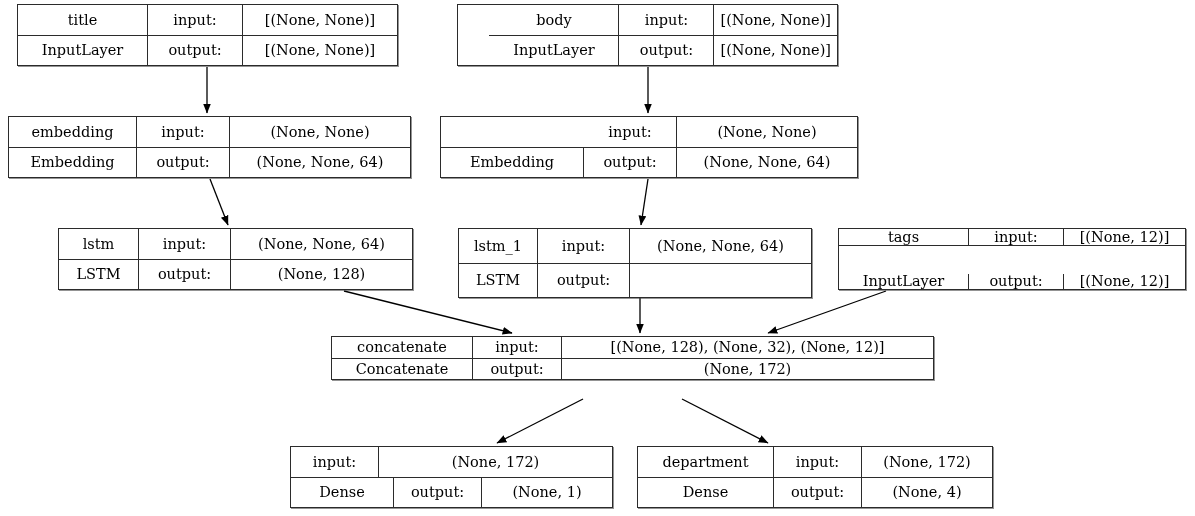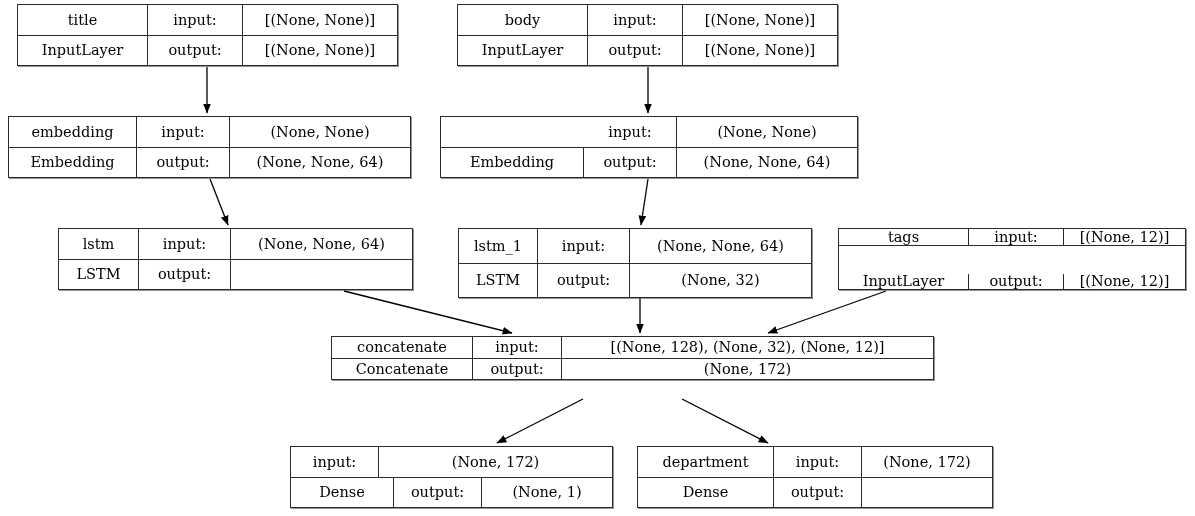--- a/index.html
+++ b/index.html
@@ -84,21 +84,21 @@
           <div class="cell name" style="width: 130px;">title</div>
           <div class="cell label" style="width: 95px;">input:</div>
           <div class="cell shape">[(None, None)]</div>
         </div>
         <div class="node-row">
           <div class="cell name" style="width: 130px;">InputLayer</div>
           <div class="cell label" style="width: 95px;">output:</div>
           <div class="cell shape">[(None, None)]</div>
         </div>
       </div>
-      <div class="node" style="left: 457px; top: 4px; width: 381px; height: 62px;">
+      <div class="node" style="left: 457px; top: 4px; width: 381px; height: 62px; align-items: flex-end;">
         <div class="node-row top">
           <div class="cell name" style="width: 130px;">body</div>
           <div class="cell label" style="width: 95px;">input:</div>
           <div class="cell shape">[(None, None)]</div>
         </div>
         <div class="node-row">
           <div class="cell name" style="width: 130px;">InputLayer</div>
           <div class="cell label" style="width: 95px;">output:</div>
           <div class="cell shape">[(None, None)]</div>
         </div>
@@ -129,32 +129,32 @@
       </div>
       <div class="node" style="left: 58px; top: 228px; width: 355px; height: 62px;">
         <div class="node-row top">
           <div class="cell name" style="width: 80px;">lstm</div>
           <div class="cell label" style="width: 92px;">input:</div>
           <div class="cell shape">(None, None, 64)</div>
         </div>
         <div class="node-row">
           <div class="cell name" style="width: 80px;">LSTM</div>
           <div class="cell label" style="width: 92px;">output:</div>
+          <div class="cell shape">(None, 128)</div>
         </div>
       </div>
       <div class="node" style="left: 458px; top: 228px; width: 354px; height: 70px;">
         <div class="node-row top">
           <div class="cell name" style="width: 79px;">lstm_1</div>
           <div class="cell label" style="width: 92px;">input:</div>
           <div class="cell shape">(None, None, 64)</div>
         </div>
         <div class="node-row">
           <div class="cell name" style="width: 79px;">LSTM</div>
           <div class="cell label" style="width: 92px;">output:</div>
-          <div class="cell shape">(None, 32)</div>
         </div>
       </div>
       <div class="node" style="left: 838px; top: 228px; width: 348px; height: 62px; gap: 28px;">
         <div class="node-row top">
           <div class="cell name" style="width: 130px;">tags</div>
           <div class="cell label" style="width: 95px;">input:</div>
           <div class="cell shape">[(None, 12)]</div>
         </div>
         <div class="node-row">
           <div class="cell name" style="width: 130px;">InputLayer</div>
@@ -187,16 +187,17 @@
       </div>
       <div class="node" style="left: 637px; top: 446px; width: 356px; height: 62px;">
         <div class="node-row top">
           <div class="cell name" style="width: 136px;">department</div>
           <div class="cell label" style="width: 88px;">input:</div>
           <div class="cell shape">(None, 172)</div>
         </div>
         <div class="node-row">
           <div class="cell name" style="width: 136px;">Dense</div>
           <div class="cell label" style="width: 88px;">output:</div>
+          <div class="cell shape">(None, 4)</div>
         </div>
       </div>
     </div>
 </div>
 
 </body></html>

